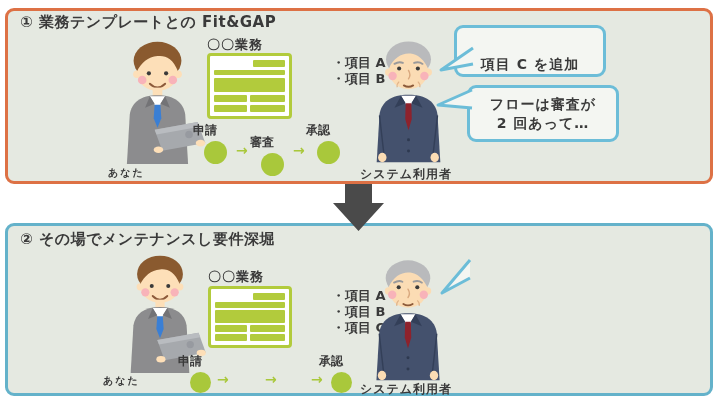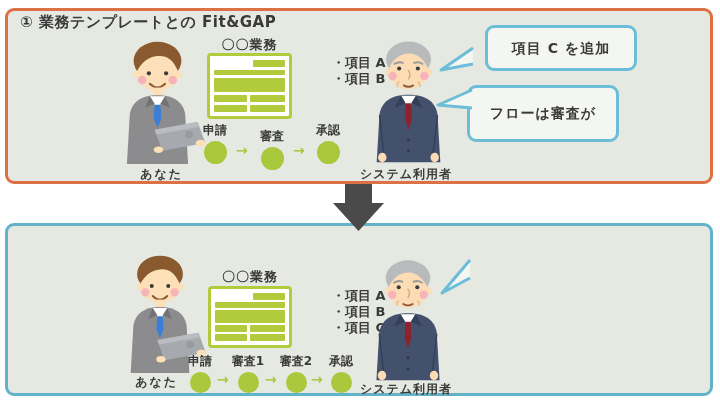--- a/index.html
+++ b/index.html
@@ -2,29 +2,29 @@
 <html><head>
 <meta charset="utf-8">
 <style>
   html,body{margin:0;padding:0;background:#fff;}
   .canvas{position:relative;width:720px;height:411px;background:#ffffff;overflow:hidden;
           font-family:"DejaVu Sans",sans-serif;color:#3a3a3a;}
   .panel{position:absolute;left:5px;width:708px;border-radius:9px;background:#e5e9e1;box-sizing:border-box;}
   .panel-1{top:8px;height:176px;border:3px solid #dd7145;}
   .panel-2{top:223px;height:173px;border:3px solid #64b2ca;}
   .panel-title{position:absolute;font-size:15px;font-weight:bold;letter-spacing:.5px;white-space:nowrap;}
-  .name-label{position:absolute;font-weight:bold;font-size:12px;text-align:right;letter-spacing:2px;white-space:nowrap;}
+  .name-label{position:absolute;font-weight:bold;font-size:10px;text-align:left;letter-spacing:2px;white-space:nowrap;}
   .user-label{position:absolute;font-weight:bold;font-size:12px;text-align:center;letter-spacing:1px;white-space:nowrap;}
-  .form-title{position:absolute;font-size:13px;font-weight:bold;text-align:center;letter-spacing:1px;}
+  .form-title{position:absolute;font-size:13px;font-weight:bold;text-align:left;letter-spacing:1px;}
   .docform{position:absolute;background:#fff;border:3px solid #b2cb3c;border-radius:4px;
            padding:4px;box-sizing:border-box;display:flex;flex-direction:column;gap:3px;}
   .docform .r1{display:flex;justify-content:flex-end;}
   .bar{background:#b2cb3c;border-radius:1px;}
   .items{position:absolute;font-size:13px;font-weight:bold;line-height:16px;white-space:nowrap;margin-left:36px;}
-  .step{position:absolute;width:44px;text-align:center;}
+  .step{position:absolute;width:44px;}
   .step-label{font-size:12px;font-weight:bold;white-space:nowrap;}
   .circle{border-radius:50%;background:#a9c83b;margin:2px auto 0;}
   .c23{width:23px;height:23px;} .c21{width:21px;height:21px;}
   .flow-arrow{position:absolute;color:#a9c83b;font-weight:bold;font-size:14px;}
   .bubble{position:absolute;background:#f4f6f2;border:3px solid #6cbdd8;border-radius:9px;
           display:flex;flex-direction:column;align-items:center;justify-content:center;
           font-weight:bold;font-size:14px;line-height:19px;box-sizing:border-box;z-index:3;letter-spacing:1px;}
   .tail{position:absolute;z-index:4;}
   .big-arrow{position:absolute;z-index:5;}
   .char{position:absolute;}
@@ -117,53 +117,55 @@
   <div class="items" style="left:296px;top:55px;">
     <div>・項目 A</div>
     <div>・項目 B</div>
   </div>
 
   <div class="step" style="left:193px;top:122px;">
     <div class="step-label">申請</div>
       <div class="circle c23"></div>
   </div>
   <div class="flow-arrow" style="left:236px;top:142px;">→</div>
-  <div class="step" style="left:250px;top:128px;">
+  <div class="step" style="left:250px;top:134px;">
     <div class="step-label">審査</div>
       <div class="circle c23"></div>
   </div>
   <div class="flow-arrow" style="left:293px;top:142px;">→</div>
   <div class="step" style="left:306px;top:122px;">
     <div class="step-label">承認</div>
       <div class="circle c23"></div>
   </div>
 
   <svg class="char" viewBox="0 0 120 140" style="left:352px;top:33px;width:113px;height:131px;">
       <use href="#old-man"></use>
     </svg>
   <div class="user-label" style="left:356px;top:166px;width:100px;">システム利用者</div>
 
-  <div class="bubble" style="left:485px;top:25px;width:152px;height:46px;">
+  <div class="bubble" style="left:454px;top:25px;width:152px;height:52px;justify-content:flex-end;">
     <div>項目 C を追加</div>
   </div>
   <svg class="tail" style="left:438px;top:44px;" width="36" height="30" viewBox="0 0 36 30">
     <path d="M35,4 L3,26 L35,20" fill="#f4f6f2" stroke="#6cbdd8" stroke-width="3" stroke-linejoin="round"></path>
   </svg>
   <div class="bubble" style="left:467px;top:85px;width:152px;height:57px;">
     <div>フローは審査が</div>
+    <div>2 回あって…</div>
   </div>
   <svg class="tail" style="left:435px;top:86px;" width="38" height="30" viewBox="0 0 38 30">
     <path d="M37,4 L3,19 L37,22" fill="#f4f6f2" stroke="#6cbdd8" stroke-width="3" stroke-linejoin="round"></path>
   </svg>
 
   <svg class="big-arrow" style="left:328px;top:183px;" width="60" height="50" viewBox="0 0 60 50">
     <polygon points="17,1 44,1 44,20 56,20 30.5,48 5,20 17,20" fill="#4a4a4a"></polygon>
   </svg>
 
   <div class="panel panel-2"></div>
+  <div class="panel-title" style="left:20px;top:230px;">② その場でメンテナンスし要件深堀</div>
 
   <svg class="char" viewBox="0 0 120 136" style="left:105px;top:250px;width:110px;height:125px;">
       <use href="#young-man"></use>
     </svg>
   <div class="name-label" style="left:103px;top:374px;width:75px;">あなた</div>
 
   <div class="form-title" style="left:208px;top:268px;width:84px;">〇〇業務</div>
   <div class="docform" style="left:208px;top:286px;width:84px;height:62px;padding:4px;gap:2px;">
     <div class="r1">
         <div class="bar" style="width:32px;height:7px;"></div>
@@ -183,29 +185,21 @@
     <div>・項目 A</div>
     <div>・項目 B</div>
     <div>・項目 C</div>
   </div>
 
   <div class="step" style="left:178px;top:353px;">
     <div class="step-label">申請</div>
       <div class="circle c21"></div>
   </div>
   <div class="flow-arrow" style="left:217px;top:371px;">→</div>
-  <div class="step" style="left:226px;top:353px;">
-    <div class="step-label">審査1</div>
-      <div class="circle c21"></div>
-  </div>
   <div class="flow-arrow" style="left:265px;top:371px;">→</div>
-  <div class="step" style="left:274px;top:353px;">
-    <div class="step-label">審査2</div>
-      <div class="circle c21"></div>
-  </div>
   <div class="flow-arrow" style="left:311px;top:371px;">→</div>
   <div class="step" style="left:319px;top:353px;">
     <div class="step-label">承認</div>
       <div class="circle c21"></div>
   </div>
 
   <svg class="char" viewBox="0 0 120 140" style="left:352px;top:252px;width:112px;height:130px;">
       <use href="#old-man"></use>
     </svg>
   <div class="user-label" style="left:356px;top:381px;width:100px;">システム利用者</div>

